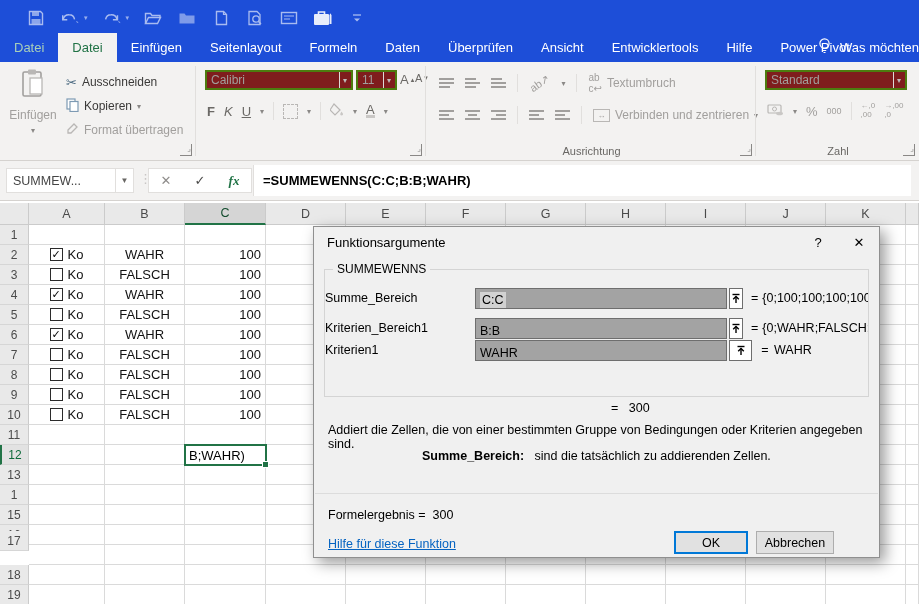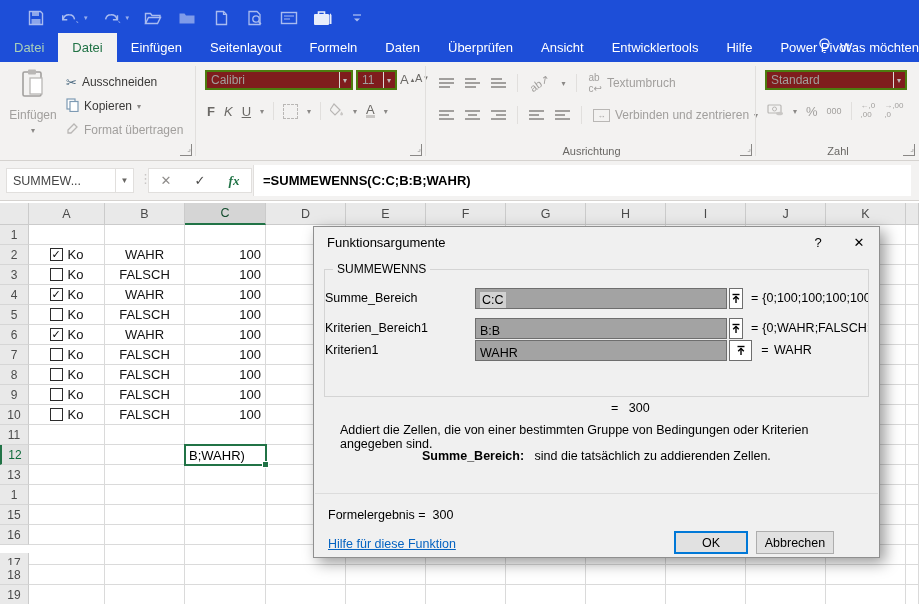--- a/index.html
+++ b/index.html
@@ -69,21 +69,21 @@
   #fnbox{position:absolute;left:10px;right:10px;top:42px;height:126px;border:1px solid #d4d4d4;}
   #fnlegend{position:absolute;left:8px;top:-8px;background:#f0f0f0;padding:0 4px;font-size:12px;}
   .frow{position:absolute;left:0;right:0;height:24px;display:flex;align-items:center;}
   .flabel{width:140px;text-align:left;font-weight:normal;font-size:12.5px;flex:0 0 140px;}
   .finput{margin-left:10px;width:252px;height:21px;background:#a3a3a3;border:1px solid #6e6e6e;box-sizing:border-box;display:flex;align-items:flex-end;padding-left:4px;font-size:12.5px;flex:0 0 252px;}
   .finput .selbg{background:#d2d2d2;padding:1px 2px;}
   .fcollapse{margin-left:2px;width:23px;height:21px;background:#fff;border:1px solid #6e6e6e;box-sizing:border-box;display:flex;align-items:center;justify-content:center;}
   .feq{margin-left:8px;width:10px;text-align:center;}
   .fres{margin-left:4px;white-space:nowrap;overflow:hidden;font-size:12.5px;}
   #total{position:absolute;left:297px;top:174px;font-size:12.5px;}
-  #desc{position:absolute;left:14px;top:196px;right:10px;font-size:12.5px;margin-left:12px;}
+  #desc{position:absolute;left:14px;top:196px;right:10px;font-size:12.5px;}
   #arghelp{position:absolute;left:108px;top:222px;right:10px;font-size:12.5px;}
   #dlg-sep{position:absolute;left:1px;right:1px;top:266px;height:1px;background:#dcdcdc;}
   #fresult{position:absolute;left:14px;top:281px;font-size:12.5px;}
   #helplink{position:absolute;left:14px;top:310px;font-size:12.5px;color:#0563c1;text-decoration:underline;}
   .dbtn{position:absolute;top:304px;height:23px;background:#e1e1e1;border:1px solid #adadad;box-sizing:border-box;display:flex;align-items:center;justify-content:center;font-size:12.5px;}
   #okbtn{left:360px;width:74px;border:2px solid #0078d7;background:#e1e1e1;}
   #cancelbtn{left:442px;width:78px;}
 </style>
 </head>
 <body>
@@ -636,21 +636,21 @@
     <div class="cell" style="left: 185px; top: 322px; width: 81px; height: 20px;"></div>
     <div class="cell" style="left: 266px; top: 322px; width: 80px; height: 20px;"></div>
     <div class="cell" style="left: 346px; top: 322px; width: 80px; height: 20px;"></div>
     <div class="cell" style="left: 426px; top: 322px; width: 80px; height: 20px;"></div>
     <div class="cell" style="left: 506px; top: 322px; width: 80px; height: 20px;"></div>
     <div class="cell" style="left: 586px; top: 322px; width: 80px; height: 20px;"></div>
     <div class="cell" style="left: 666px; top: 322px; width: 80px; height: 20px;"></div>
     <div class="cell" style="left: 746px; top: 322px; width: 80px; height: 20px;"></div>
     <div class="cell" style="left: 826px; top: 322px; width: 80px; height: 20px;"></div>
     <div class="cell" style="left: 906px; top: 322px; width: 13px; height: 20px;"></div>
-    <div class="rh" style="top: 350px; height: 20px;">17</div>
+    <div class="rh" style="top: 328px; height: 20px;">17</div>
     <div class="cell" style="left: 29px; top: 342px; width: 76px; height: 20px;"></div>
     <div class="cell" style="left: 105px; top: 342px; width: 80px; height: 20px;"></div>
     <div class="cell" style="left: 185px; top: 342px; width: 81px; height: 20px;"></div>
     <div class="cell" style="left: 266px; top: 342px; width: 80px; height: 20px;"></div>
     <div class="cell" style="left: 346px; top: 342px; width: 80px; height: 20px;"></div>
     <div class="cell" style="left: 426px; top: 342px; width: 80px; height: 20px;"></div>
     <div class="cell" style="left: 506px; top: 342px; width: 80px; height: 20px;"></div>
     <div class="cell" style="left: 586px; top: 342px; width: 80px; height: 20px;"></div>
     <div class="cell" style="left: 666px; top: 342px; width: 80px; height: 20px;"></div>
     <div class="cell" style="left: 746px; top: 342px; width: 80px; height: 20px;"></div>

